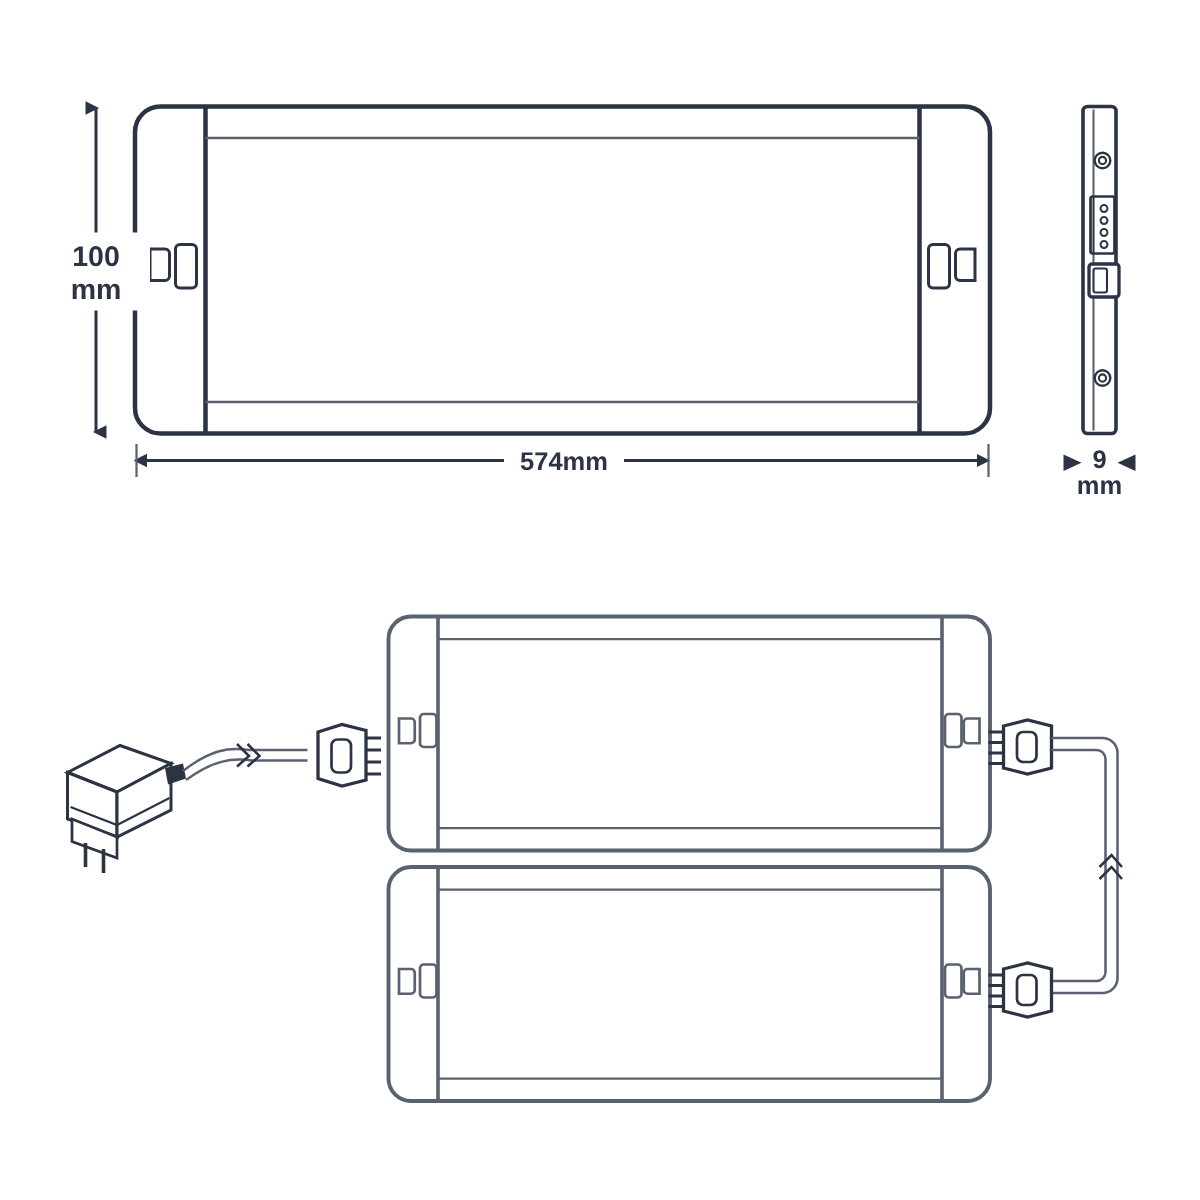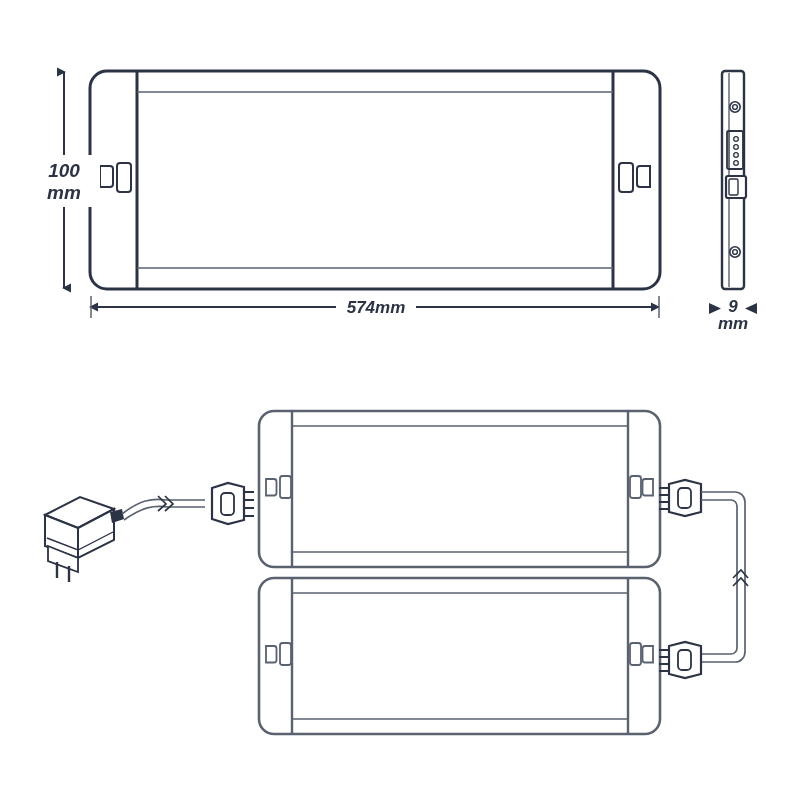--- a/index.html
+++ b/index.html
@@ -13,21 +13,20 @@
     font-family: "Liberation Sans", sans-serif;
     position: relative;
     overflow: hidden;
   }
   #drawing-root {
     position: absolute;
     top: 0;
     left: 0;
     width: 800px;
     height: 800px;
-    font-style: italic;
   }
   svg.diagram {
     display: block;
     width: 800px;
     height: 800px;
   }
   .dim-text {
     font-family: "Liberation Sans", sans-serif;
     font-weight: bold;
     fill: #2b3344;

